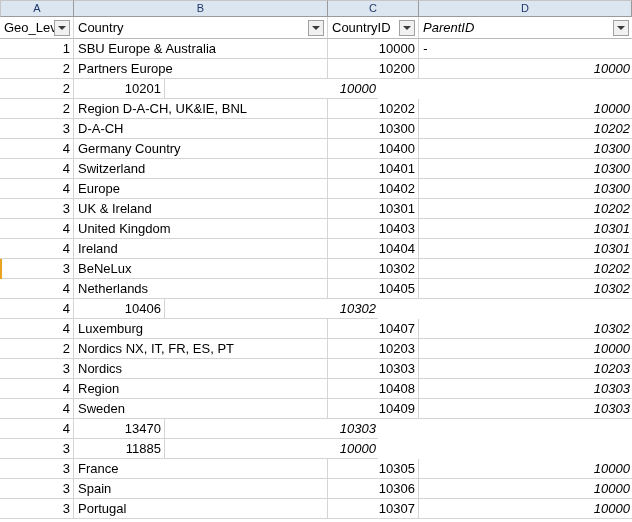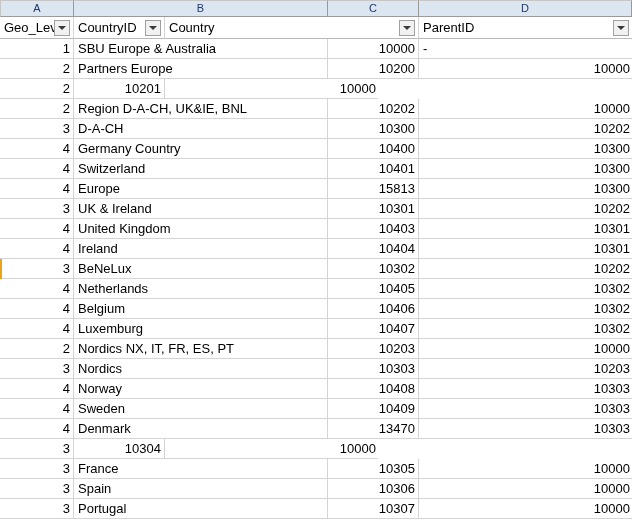--- a/index.html
+++ b/index.html
@@ -62,21 +62,21 @@
     display: flex;
     align-items: center;
     overflow: hidden;
     white-space: nowrap;
     background: #ffffff;
     line-height: 1;
   }
   .cell.c-a { justify-content: flex-end; padding-right: 3px; }
   .cell.c-b { justify-content: flex-start; padding-left: 4px; }
   .cell.c-c { justify-content: flex-end; padding-right: 3px; }
-  .cell.c-d { justify-content: flex-end; padding-right: 2px; border-right: none; }
+  .cell.c-d { justify-content: flex-end; padding-right: 2px; border-right: none; font-style: italic; }
   .cell.c-d.dash { justify-content: flex-start; padding-left: 4px; }
 
   
   .w-a { width: 74px; }
   .w-b { width: 254px; }
   .w-c { width: 91px; }
   .w-d { width: 213px; }
 
   
   .filter-row { height: 22px; }
@@ -135,32 +135,32 @@
       <div class="col-header w-d">D</div>
     </div>
 
   <div class="row filter-row" id="filter-row">
       <div class="cell c-a w-a">
         <span>Geo_Level</span>
         <span class="filter-btn">
           <span class="tri"></span>
         </span>
       </div>
+      <div class="cell c-b w-b">
+        <span>Country</span>
+        <span class="filter-btn">
+          <span class="tri"></span>
+        </span>
+      </div>
       <div class="cell c-c w-c">
         <span>CountryID</span>
         <span class="filter-btn">
           <span class="tri"></span>
         </span>
       </div>
-      <div class="cell c-b w-b">
-        <span>Country</span>
-        <span class="filter-btn">
-          <span class="tri"></span>
-        </span>
-      </div>
       <div class="cell c-d w-d">
         <span>ParentID</span>
         <span class="filter-btn">
           <span class="tri"></span>
         </span>
       </div>
     </div>
 
   <div id="data-rows">
       <div class="row">
@@ -200,21 +200,21 @@
       </div>
       <div class="row">
         <div class="cell c-a w-a">4</div>
         <div class="cell c-b w-b">Switzerland</div>
         <div class="cell c-c w-c">10401</div>
         <div class="cell c-d w-d">10300</div>
       </div>
       <div class="row">
         <div class="cell c-a w-a">4</div>
         <div class="cell c-b w-b">Europe</div>
-        <div class="cell c-c w-c">15813</div>
+        <div class="cell c-c w-c">10402</div>
         <div class="cell c-d w-d">10300</div>
       </div>
       <div class="row">
         <div class="cell c-a w-a">3</div>
         <div class="cell c-b w-b">UK &amp; Ireland</div>
         <div class="cell c-c w-c">10301</div>
         <div class="cell c-d w-d">10202</div>
       </div>
       <div class="row">
         <div class="cell c-a w-a">4</div>
@@ -236,21 +236,20 @@
         <div class="cell c-d w-d">10202</div>
       </div>
       <div class="row">
         <div class="cell c-a w-a">4</div>
         <div class="cell c-b w-b">Netherlands</div>
         <div class="cell c-c w-c">10405</div>
         <div class="cell c-d w-d">10302</div>
       </div>
       <div class="row">
         <div class="cell c-a w-a">4</div>
-        <div class="cell c-b w-b">Belgium</div>
         <div class="cell c-c w-c">10406</div>
         <div class="cell c-d w-d">10302</div>
       </div>
       <div class="row">
         <div class="cell c-a w-a">4</div>
         <div class="cell c-b w-b">Luxemburg</div>
         <div class="cell c-c w-c">10407</div>
         <div class="cell c-d w-d">10302</div>
       </div>
       <div class="row">
@@ -260,39 +259,38 @@
         <div class="cell c-d w-d">10000</div>
       </div>
       <div class="row">
         <div class="cell c-a w-a">3</div>
         <div class="cell c-b w-b">Nordics</div>
         <div class="cell c-c w-c">10303</div>
         <div class="cell c-d w-d">10203</div>
       </div>
       <div class="row">
         <div class="cell c-a w-a">4</div>
-        <div class="cell c-b w-b">Norway</div>
+        <div class="cell c-b w-b">Region</div>
         <div class="cell c-c w-c">10408</div>
         <div class="cell c-d w-d">10303</div>
       </div>
       <div class="row">
         <div class="cell c-a w-a">4</div>
         <div class="cell c-b w-b">Sweden</div>
         <div class="cell c-c w-c">10409</div>
         <div class="cell c-d w-d">10303</div>
       </div>
       <div class="row">
         <div class="cell c-a w-a">4</div>
-        <div class="cell c-b w-b">Denmark</div>
         <div class="cell c-c w-c">13470</div>
         <div class="cell c-d w-d">10303</div>
       </div>
       <div class="row">
         <div class="cell c-a w-a">3</div>
-        <div class="cell c-c w-c">10304</div>
+        <div class="cell c-c w-c">11885</div>
         <div class="cell c-d w-d">10000</div>
       </div>
       <div class="row">
         <div class="cell c-a w-a">3</div>
         <div class="cell c-b w-b">France</div>
         <div class="cell c-c w-c">10305</div>
         <div class="cell c-d w-d">10000</div>
       </div>
       <div class="row">
         <div class="cell c-a w-a">3</div>

